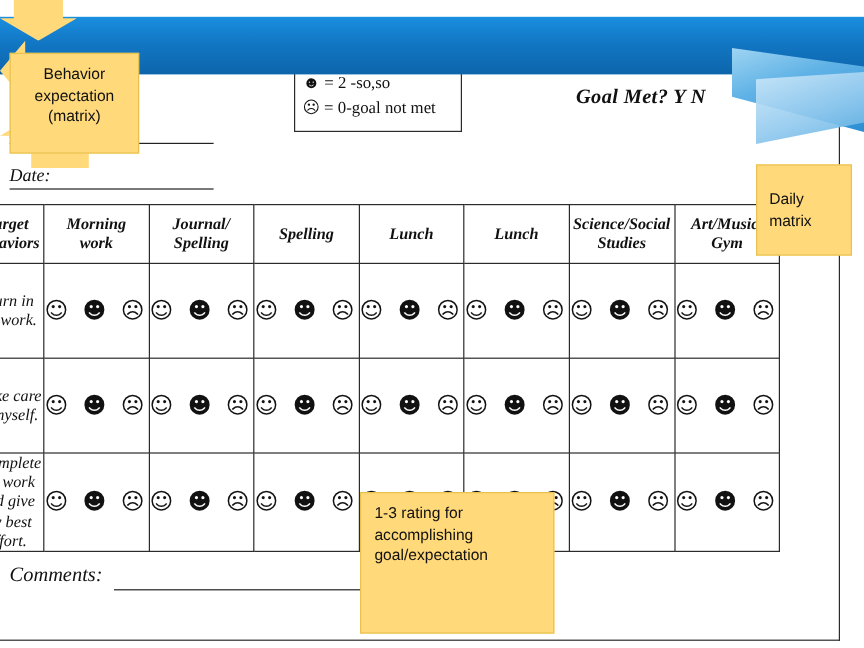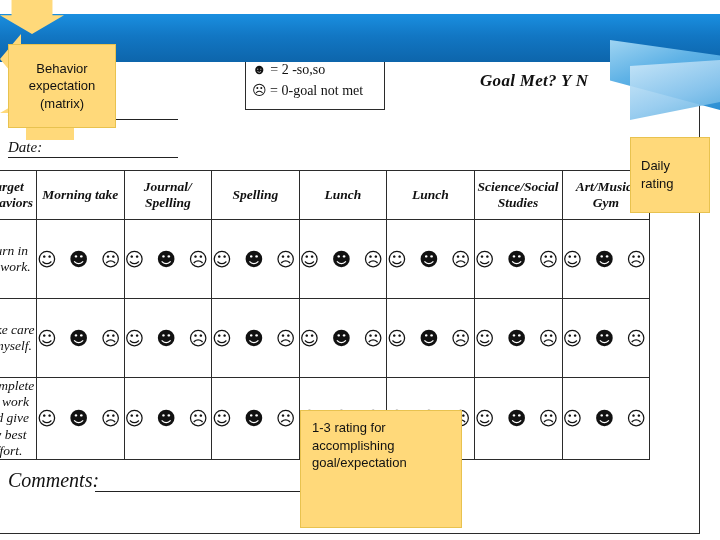--- a/index.html
+++ b/index.html
@@ -99,40 +99,40 @@
   }
   .faces{
     font-size:19px;letter-spacing:3px;color:#111;
     font-family:"DejaVu Sans", sans-serif;
     white-space:nowrap;
   }
 
   .comments{
     position:absolute;left:8px;top:458px;
     font-family:"Liberation Serif", serif;
-    font-size:20px;font-style:italic;color:#111;
+    font-size:17px;font-style:italic;color:#111;
   }
 
   
   .callout{
     position:absolute;
     background:#ffd97a;
     border:1px solid #e8c24f;
     box-sizing:border-box;
     font-size:13px;color:#111;
     line-height:1.35;
     padding:8px 10px;
     z-index:20;
   }
 
   
   #co-behavior{
     left:8px;top:44px;width:108px;height:84px;
     text-align:center;background:#ffd97a;
-    display:flex;align-items:center;justify-content:center;
+    display:flex;justify-content:center;
   }
   #arrow-behavior{
     left:30px;top:128px;width:64px;height:34px;
     background:#fbe0a0;border:1px solid #e8c24f;border-top:none;
     clip-path:polygon(18% 0, 82% 0, 82% 45%, 100% 45%, 50% 100%, 0 45%, 18% 45%);
     border:none;background:#ffd97a;
   }
   #arrow-behavior:after{content:"";}
 
   
@@ -177,21 +177,21 @@
 
     <div class="namelbl" style="left:8px;top:92px;">Name:</div>
     <div class="rule" style="left:8px;top:108px;width:170px;"></div>
     <div class="namelbl" style="left:8px;top:128px;">Date:</div>
     <div class="rule" style="left:8px;top:146px;width:170px;"></div>
 
     <table class="matrix">
       <thead>
         <tr>
           <th style="width:118px">Target behaviors</th>
-          <th style="width:80px">Morning take</th>
+          <th style="width:80px">Morning work</th>
           <th style="width:80px">Journal/ Spelling</th>
           <th style="width:80px">Spelling</th>
           <th style="width:80px">Lunch</th>
           <th style="width:80px">Lunch</th>
           <th style="width:85px">Science/Social Studies</th>
           <th style="width:80px">Art/Music/ Gym</th>
         </tr>
       </thead>
       <tbody>
         <tr>
@@ -235,21 +235,21 @@
   <div class="banner-fold"></div>
   <div class="banner-fold2"></div>
 
   <div id="arrow-behavior"></div>
   <div class="callout" id="co-behavior">
     <span>Behavior expectation (matrix)</span>
   </div>
 
   <div id="arrow-daily"></div>
   <div class="callout" id="co-daily">
-    <span>Daily rating</span>
+    <span>Daily matrix</span>
   </div>
 
   <div id="arrow-rating"></div>
   <div class="callout" id="co-rating">
     <span>1-3 rating for accomplishing goal/expectation</span>
   </div>
 
 </div>
 
 </body></html>

